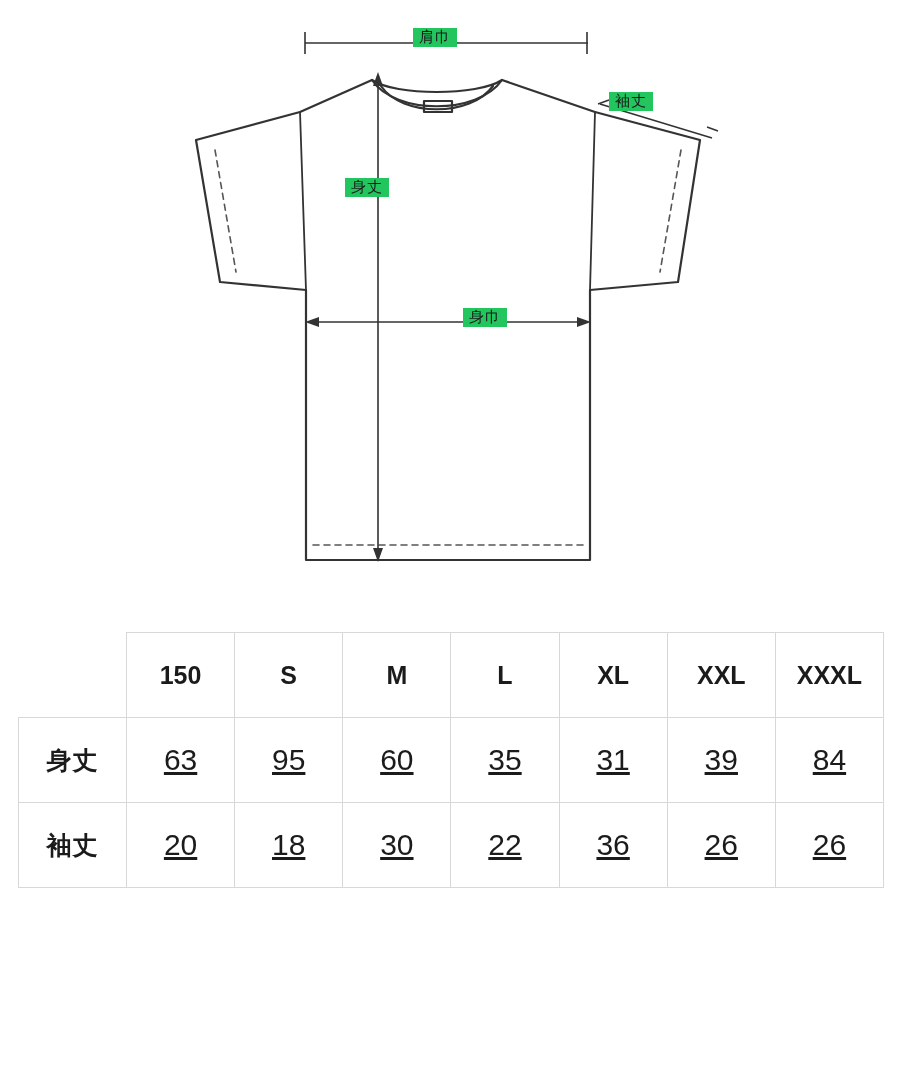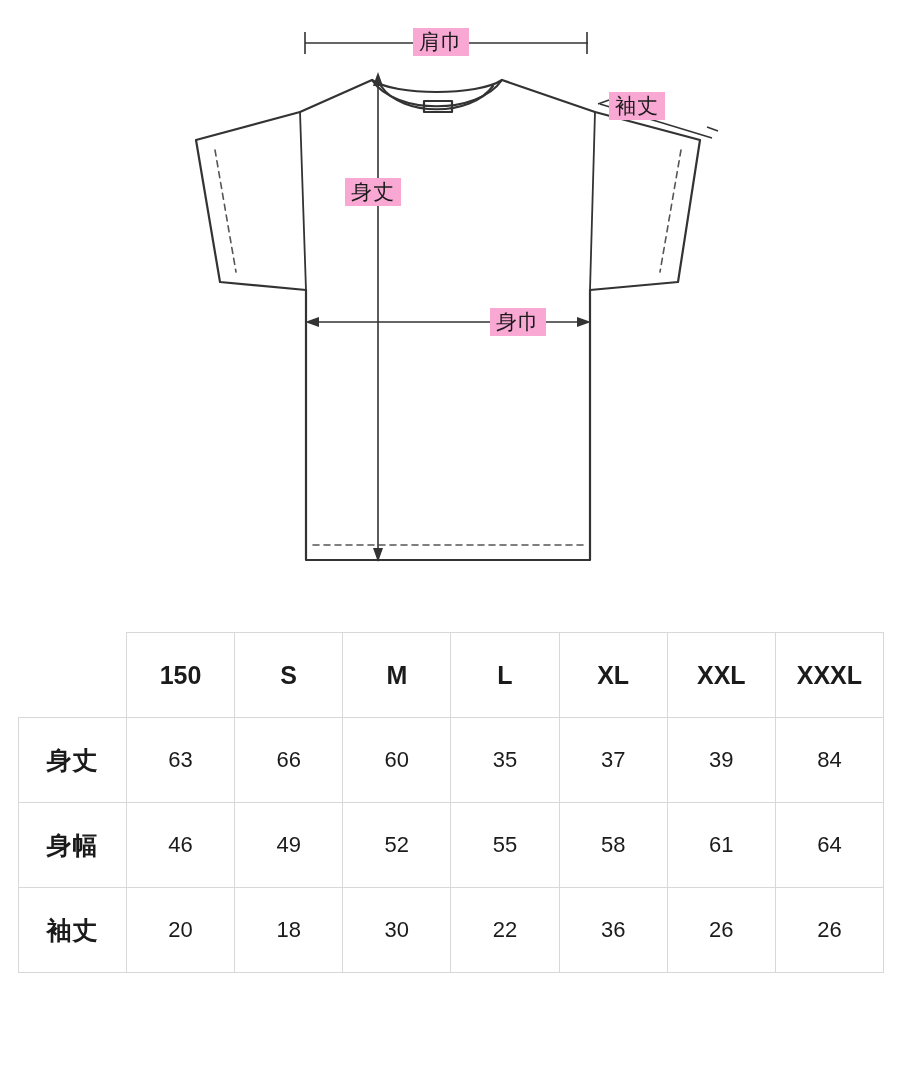--- a/index.html
+++ b/index.html
@@ -29,31 +29,31 @@
     height: 600px;
   }
   .diagram-svg {
     position: absolute;
     top: 0;
     left: 0;
   }
   .dim-label {
     position: absolute;
     font-family: Liberation Mono, monospace;
-    font-size: 21px;
+    font-size: 15px;
     color: #1b1b1b;
     letter-spacing: 1px;
-    background: #f9a8d4;
+    background: #22c55e;
     padding: 0 6px;
     white-space: nowrap;
   }
   #label-katahaba { left: 413px; top: 28px; }
   #label-sodetake { left: 609px; top: 92px; }
   #label-mitake   { left: 345px; top: 178px; }
-  #label-mihaba   { left: 490px; top: 308px; }
+  #label-mihaba   { left: 463px; top: 308px; }
 
   
   .table-wrap {
     position: absolute;
     left: 18px;
     top: 632px;
     width: 866px;
   }
   table.size-table {
     border-collapse: collapse;
@@ -76,22 +76,23 @@
   table.size-table thead th.corner {
     border-top-color: #ffffff;
     border-left-color: #ffffff;
   }
   table.size-table tbody th {
     font-size: 25px;
     font-weight: bold;
     letter-spacing: 1px;
   }
   table.size-table tbody td {
-    font-size: 22px;
+    font-size: 30px;
     font-weight: normal;
+    text-decoration: underline;
   }
   col.rowhead { width: 108px; }
 </style>
 </head>
 <body>
 
 <div class="page">
 
   <div class="diagram-wrap">
 
@@ -182,36 +183,26 @@
           <th>L</th>
           <th>XL</th>
           <th>XXL</th>
           <th>XXXL</th>
         </tr>
       </thead>
       <tbody>
         <tr>
           <th>身丈</th>
           <td>63</td>
-          <td>66</td>
+          <td>95</td>
           <td>60</td>
           <td>35</td>
-          <td>37</td>
+          <td>31</td>
           <td>39</td>
           <td>84</td>
-        </tr>
-        <tr>
-          <th>身幅</th>
-          <td>46</td>
-          <td>49</td>
-          <td>52</td>
-          <td>55</td>
-          <td>58</td>
-          <td>61</td>
-          <td>64</td>
         </tr>
         <tr>
           <th>袖丈</th>
           <td>20</td>
           <td>18</td>
           <td>30</td>
           <td>22</td>
           <td>36</td>
           <td>26</td>
           <td>26</td>

